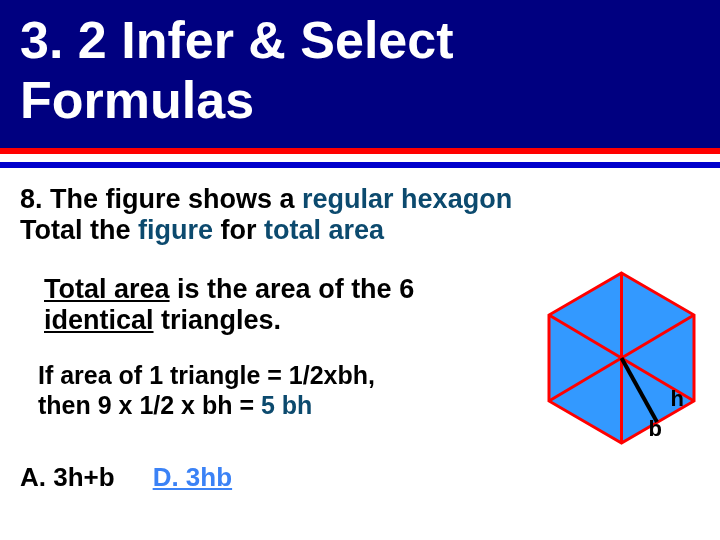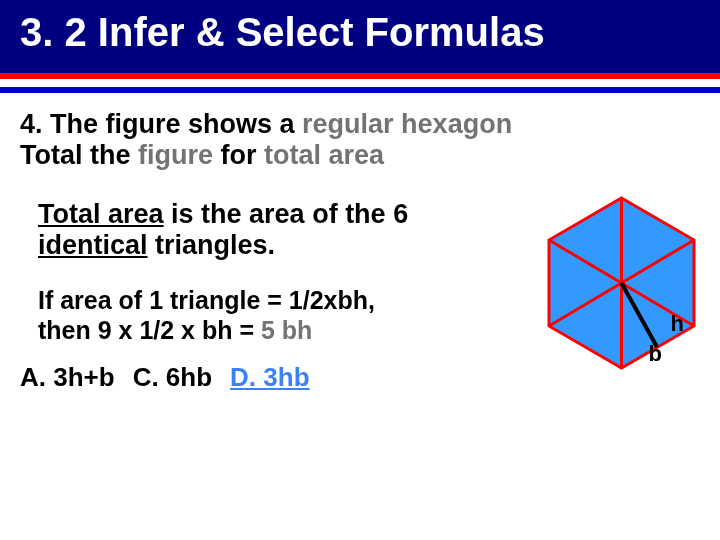--- a/index.html
+++ b/index.html
@@ -10,21 +10,21 @@
     font-family: Arial, Helvetica, sans-serif;
     position: relative;
     overflow: hidden;
   }
   .header {
     background: #000080;
     color: #ffffff;
     padding: 10px 20px 18px 20px;
   }
   .title {
-    font-size: 40px;
+    font-size: 52px;
     font-weight: bold;
     font-family: "Arial Black", Arial, sans-serif;
     letter-spacing: 0px;
   }
   .divider-red {
     height: 6px;
     background: #ff0000;
     width: 100%;
   }
   .divider-blue {
@@ -41,46 +41,46 @@
     position: relative;
   }
   .question {
     font-size: 27px;
     font-weight: bold;
     font-family: "Arial Black", Arial, sans-serif;
     color: #000000;
     line-height: 1.15;
     margin-bottom: 28px;
   }
-  .red { color: #737373; }
+  .red { color: #0c4a6e; }
   .hint {
     font-size: 27px;
     font-weight: bold;
     font-family: "Arial Black", Arial, sans-serif;
     color: #000000;
     line-height: 1.15;
-    margin-left: 18px;
+    margin-left: 24px;
     margin-bottom: 24px;
     max-width: 470px;
   }
   .underline { text-decoration: underline; }
   .formula {
     font-size: 25px;
     font-weight: bold;
     font-family: "Arial Black", Arial, sans-serif;
     color: #000000;
     line-height: 1.2;
     margin-left: 18px;
-    margin-bottom: 17px;
+    margin-bottom: 42px;
     max-width: 510px;
   }
   .options {
     display: flex;
     align-items: flex-end;
-    gap: 18px;
+    gap: 38px;
     font-size: 26px;
     font-weight: bold;
     font-family: "Arial Black", Arial, sans-serif;
     color: #000000;
     padding-left: 0px;
   }
   .options .opt-d { color: #3b82f6; text-decoration: underline; }
   .hexagon {
     position: absolute;
     top: 100px;
@@ -113,36 +113,35 @@
 <div class="header">
   <div class="title">3. 2 Infer &amp; Select Formulas</div>
 </div>
 <div class="divider-red"></div>
 <div class="divider-gap"></div>
 <div class="divider-blue"></div>
 
 <div class="content">
 
   <div class="question">
-    <span>4. The figure shows a </span><span class="red">regular hexagon</span><br>
+    <span>8. The figure shows a </span><span class="red">regular hexagon</span><br>
     <span>Total the </span><span class="red">figure</span><span> for </span><span class="red">total area</span>
   </div>
 
   <div class="hint">
     <span class="underline">Total area</span><span> is the area of the 6 </span><span class="underline">identical</span><span> triangles.</span>
   </div>
 
   <div class="formula">
     <span>If area of 1 triangle = 1/2xbh,</span><br>
     <span>then   9  x  1/2  x  bh  =  </span><span class="red">5 bh</span>
   </div>
 
   <div class="options">
     <span>A.  3h+b</span>
-    <span>C. 6hb</span>
     <span class="opt-d">D. 3hb</span>
   </div>
 
   <svg class="hexagon" viewBox="0 0 165 180">
     <polygon points="82.5,5 155,47 155,133 82.5,175 10,133 10,47" fill="#3399ff" stroke="#ff0000" stroke-width="3"></polygon>
     <line x1="82.5" y1="5" x2="82.5" y2="175" stroke="#ff0000" stroke-width="3"></line>
     <line x1="10" y1="47" x2="155" y2="133" stroke="#ff0000" stroke-width="3"></line>
     <line x1="155" y1="47" x2="10" y2="133" stroke="#ff0000" stroke-width="3"></line>
     <line x1="82.5" y1="90" x2="118" y2="154" stroke="#000000" stroke-width="4"></line>
   </svg>

